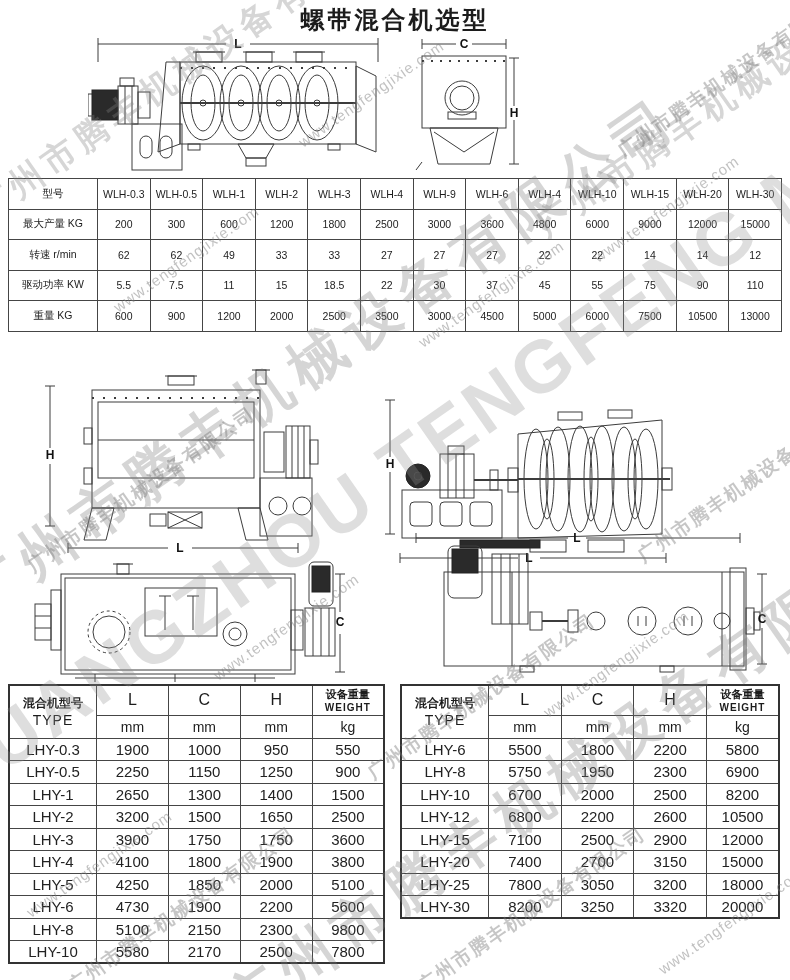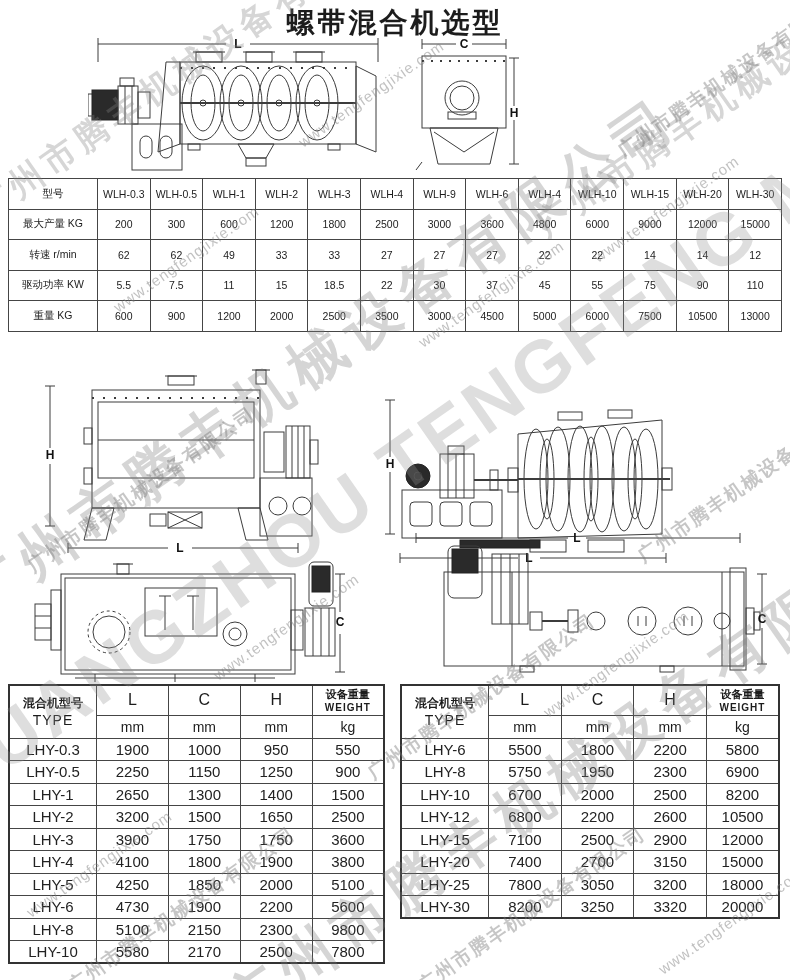--- a/index.html
+++ b/index.html
@@ -1,20 +1,20 @@
 <!DOCTYPE html>
 <html><head>
 <meta charset="utf-8">
 <style>
   html,body{margin:0;padding:0;background:#fff;}
   #page{position:relative;width:790px;height:980px;background:#ffffff;overflow:hidden;
         font-family:"Liberation Sans",sans-serif;color:#1c1c1c;}
   
   .page-title{position:absolute;top:4px;left:0;width:100%;text-align:center;
-    font-family:Liberation Mono, monospace;font-size:28px;font-weight:bold;letter-spacing:3px;z-index:2;}
+    font-family:Liberation Mono, monospace;font-size:24px;font-weight:bold;letter-spacing:3px;z-index:2;}
   
   .wm{position:absolute;white-space:nowrap;transform:rotate(-35deg);transform-origin:0 50%;
       pointer-events:none;font-weight:bold;z-index:3;}
   .wm-en{font-size:74px;color:rgba(145,145,145,.30);letter-spacing:4px;}
   .wm-cn-lg{font-size:56px;color:rgba(125,125,125,.32);letter-spacing:10px;}
   .wm-cn-md{font-size:34px;color:rgba(130,130,130,.33);letter-spacing:6px;}
   .wm-cn-sm{font-size:19px;color:rgba(120,120,120,.42);letter-spacing:2px;}
   .wm-url{font-size:15px;color:rgba(125,125,125,.48);letter-spacing:1px;font-weight:normal;}
   
   .dg{position:absolute;z-index:2;}

